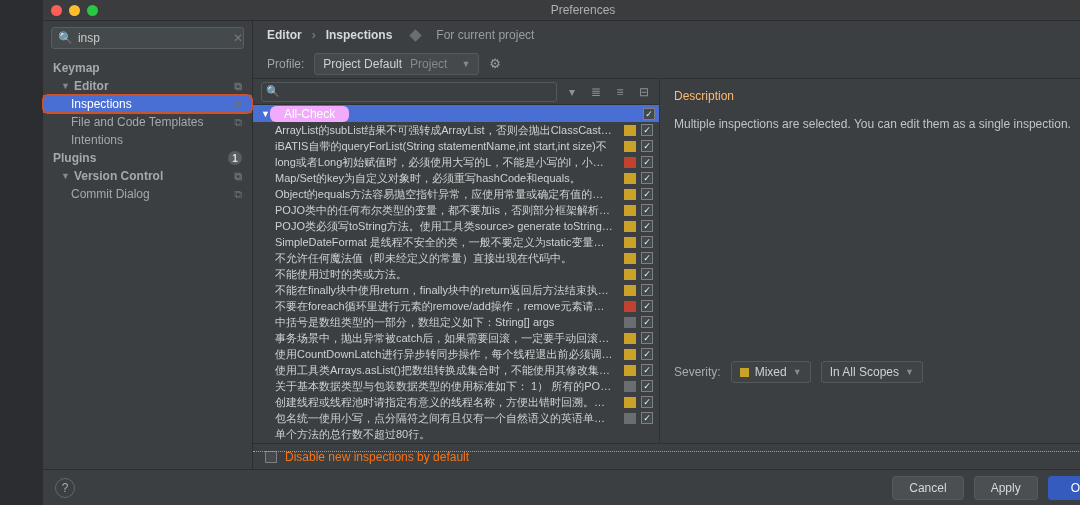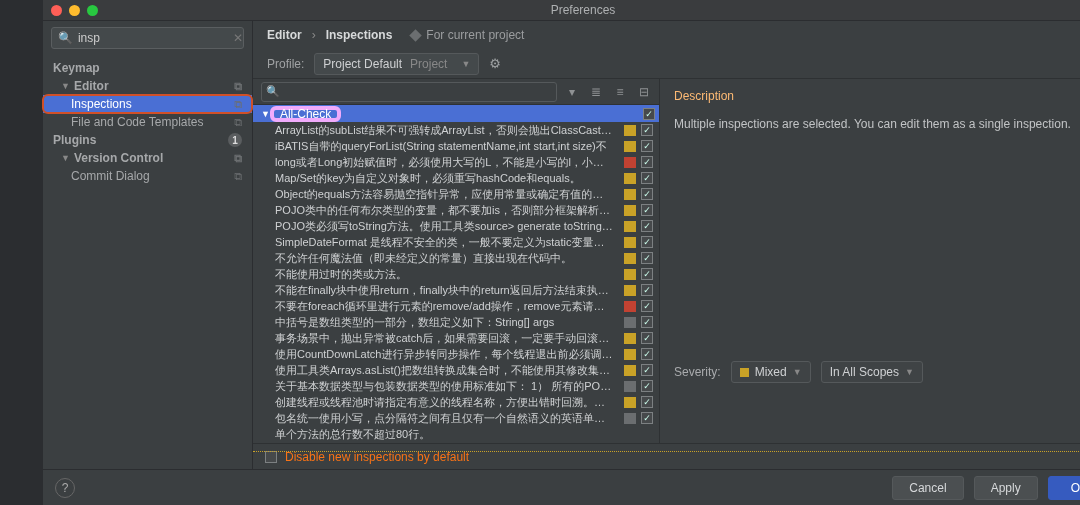--- a/index.html
+++ b/index.html
@@ -24,21 +24,21 @@
   .sb-item.sel { background: #4a6fd4; color: #fff; }
   .sb-item.sel::after { content: ""; position: absolute; inset: -1px; border: 2px solid #d05028; border-radius: 6px; pointer-events: none; }
   .sb-item .chev { margin-right: 4px; color: #888; font-size: 9px; }
   .sb-item .trail-ico { margin-left: auto; color: #6b6e70; font-size: 11px; }
   .sb-item .badge { margin-left: auto; background: #5a5d5f; color: #ddd; border-radius: 8px; min-width: 14px; height: 14px; font-size: 10px; display: inline-flex; align-items: center; justify-content: center; padding: 0 4px; }
 
   .main { flex: 1; display: flex; flex-direction: column; min-width: 0; }
   .crumbs { height: 28px; display: flex; align-items: center; padding: 0 14px; gap: 10px; color: #c8cacb; }
   .crumbs b { color: #d7d9da; font-weight: 600; }
   .crumbs .sep { color: #888; }
-  .scope { color: #9b9d9f; display: flex; align-items: center; gap: 5px; margin-left: 8px; }
+  .scope { color: #9b9d9f; display: flex; align-items: center; gap: 15px; margin-left: 8px; }
   .scope .cube { width: 11px; height: 11px; background: #6b6e70; display: inline-block; transform: rotate(45deg) scale(.8); }
 
   .profile-row { height: 30px; display: flex; align-items: center; padding: 0 14px; gap: 10px; border-bottom: 1px solid #2e3133; }
   .profile-row label { color: #a0a2a4; }
   .profile-combo { height: 22px; background: #44494b; border: 1px solid #55595b; border-radius: 3px; display: flex; align-items: center; padding: 0 8px; color: #cfd1d3; gap: 8px; }
   .profile-combo .sub { color: #888; }
   .profile-combo .dd { color: #888; font-size: 9px; margin-left: 6px; }
   .gear { color: #9da0a2; font-size: 13px; }
 
   .content { flex: 1; display: flex; min-height: 0; }
@@ -49,21 +49,21 @@
   .tools .wrap .mag { position: absolute; left: 5px; top: 3px; color: #888; font-size: 11px; }
   .tool-icons { display: flex; gap: 10px; color: #8f9294; }
   .tico { width: 14px; height: 14px; display: inline-flex; align-items: center; justify-content: center; font-size: 12px; }
 
   .list-wrap { flex: 1; overflow: hidden; background: #3b3f41; }
   .list { height: 100%; overflow-y: auto; }
   .list::-webkit-scrollbar { width: 8px; } .list::-webkit-scrollbar-thumb { background: #555; border-radius: 4px; }
 
   .row-head { height: 17px; display: flex; align-items: center; background: #4a6fd4; color: #fff; padding: 0 4px 0 8px; position: relative; }
   .row-head .arrow { font-size: 9px; margin-right: 4px; }
-  .row-head .name-box { border: 4px solid #f0abfc; border-radius: 6px; padding: 0 6px; height: 16px; display: inline-flex; align-items: center; margin-left: -4px; }
+  .row-head .name-box { border: 8px solid #f0abfc; border-radius: 6px; padding: 0 6px; height: 16px; display: inline-flex; align-items: center; margin-left: -4px; }
   .row-head .cb { margin-left: auto; }
 
   .row { height: 16px; display: flex; align-items: center; padding: 0 6px 0 22px; color: #cfd1d3; font-size: 11px; }
   .row .txt { flex: 1; overflow: hidden; white-space: nowrap; text-overflow: ellipsis; padding-right: 6px; }
   .sevbox { width: 12px; height: 11px; margin: 0 5px; flex: 0 0 auto; }
   .sev-yellow { background: #c9a227; }
   .sev-red { background: #c24232; }
   .sev-grey { background: #6b6e70; }
   .cb { width: 12px; height: 12px; border: 1px solid #7c8082; background: #46494b; display: inline-flex; align-items: center; justify-content: center; color: #cfe; font-size: 9px; flex: 0 0 auto; }
   .cb.on::before { content: "✓"; }
@@ -117,20 +117,23 @@
             <span>Editor</span>
             <span class="trail-ico">⧉</span>
           </div>
           <div class="sb-item  sel">
             <span>Inspections</span>
             <span class="trail-ico">⧉</span>
           </div>
           <div class="sb-item ">
             <span>File and Code Templates</span>
             <span class="trail-ico">⧉</span>
+          </div>
+          <div class="sb-item ">
+            <span>Intentions</span>
           </div>
           <div class="sb-item top">
             <span>Plugins</span>
             <span class="badge">1</span>
           </div>
           <div class="sb-item group">
             <span class="chev">▼</span>
             <span>Version Control</span>
             <span class="trail-ico">⧉</span>
           </div>

